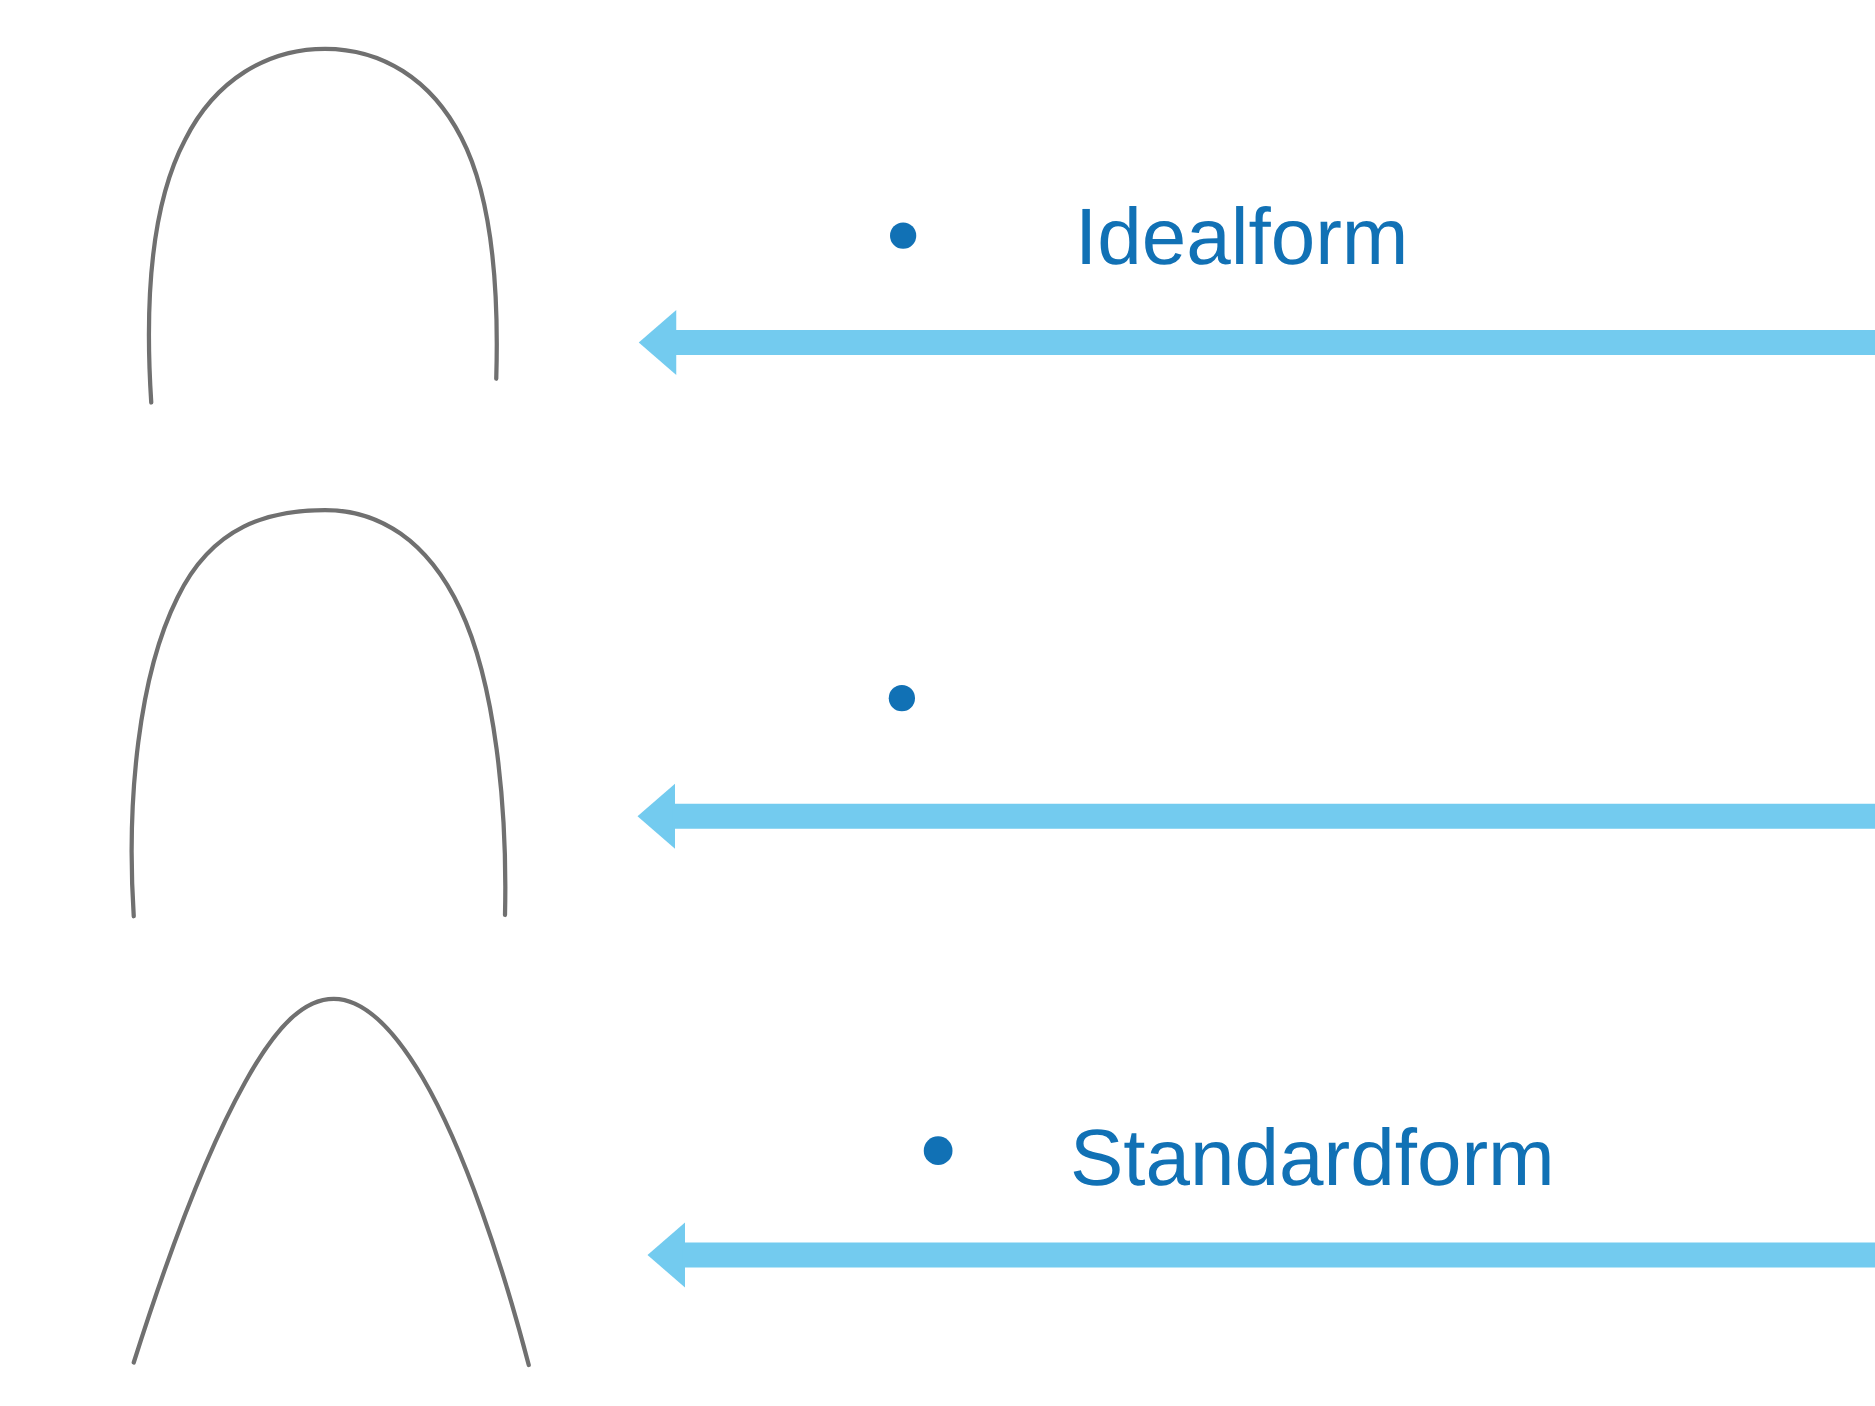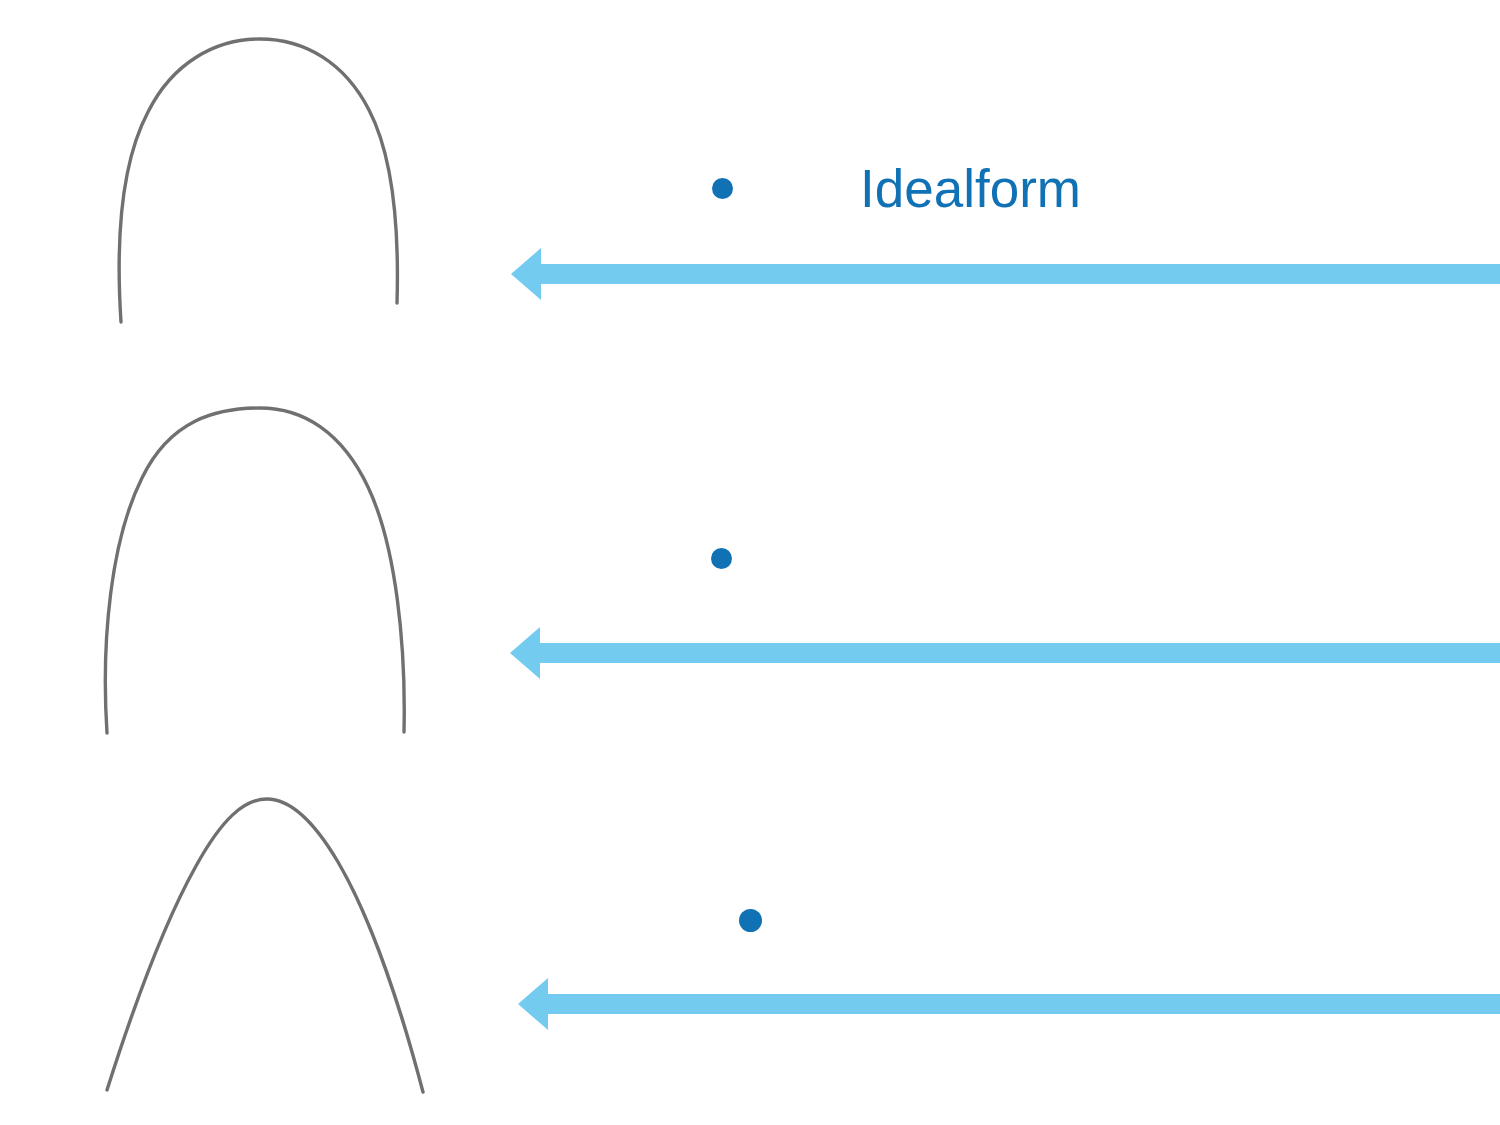--- a/index.html
+++ b/index.html
@@ -33,21 +33,21 @@
     position: absolute;
     border-radius: 50%;
     background: var(--label-blue, #1171B5);
   }
   .b1 { left: 712px; top: 178px; width: 21px; height: 21px; }
   .b2 { left: 711px; top: 548px; width: 21px; height: 21px; }
   .b3 { left: 739px; top: 909px; width: 23px; height: 23px; }
   
   .label {
     position: absolute;
-    font-size: 53px;
+    font-size: 64px;
     line-height: 80px;
     color: var(--label-blue, #1171B5);
     white-space: nowrap;
   }
   .l1 { left: 860px; top: 149px; }
   .l2 { left: 858px; top: 521px; }
   .l3 { left: 856px; top: 886px; }
   
   .arrow { position: absolute; height: 52px; }
   .a1 { left: 511px; top: 248px; width: 989px; }
@@ -86,18 +86,19 @@
     <div class="shaft"></div>
   </div>
 
   <div class="bullet b2"></div>
   <div class="arrow a2">
     <div class="head"></div>
     <div class="shaft"></div>
   </div>
 
   <div class="bullet b3"></div>
+  <div class="label l3">Standardform</div>
   <div class="arrow a3">
     <div class="head"></div>
     <div class="shaft"></div>
   </div>
 
 </div>
 
 </body></html>

